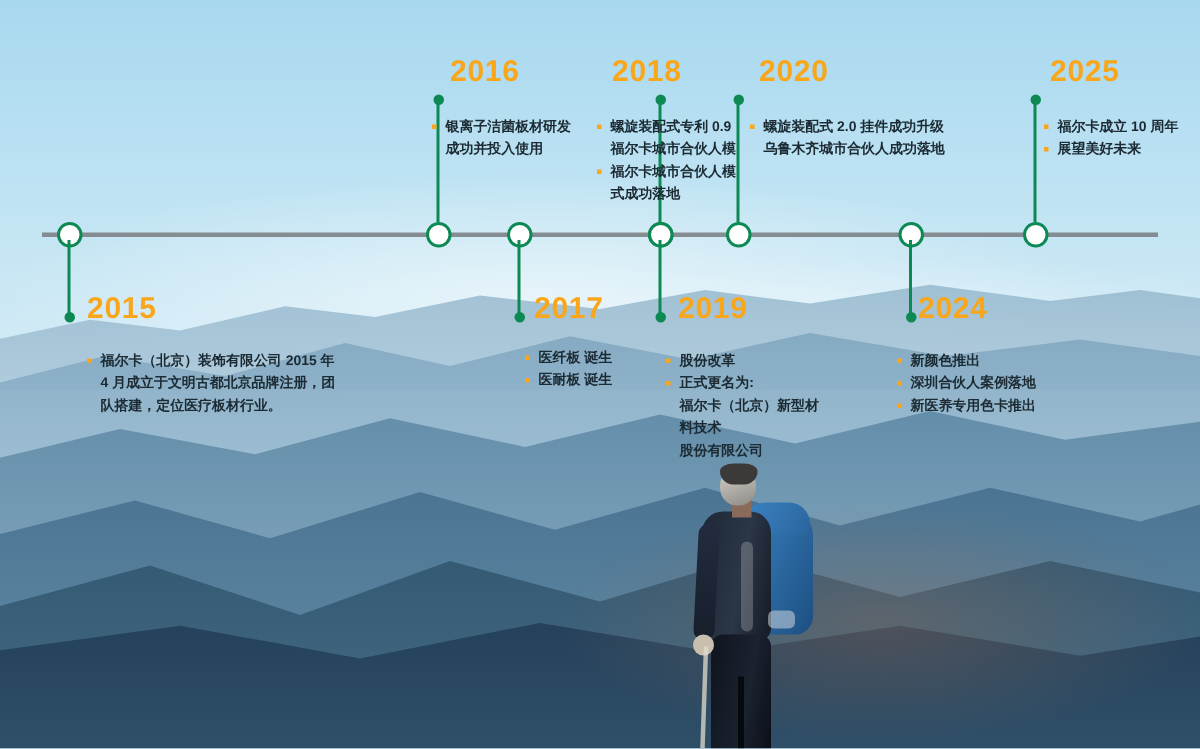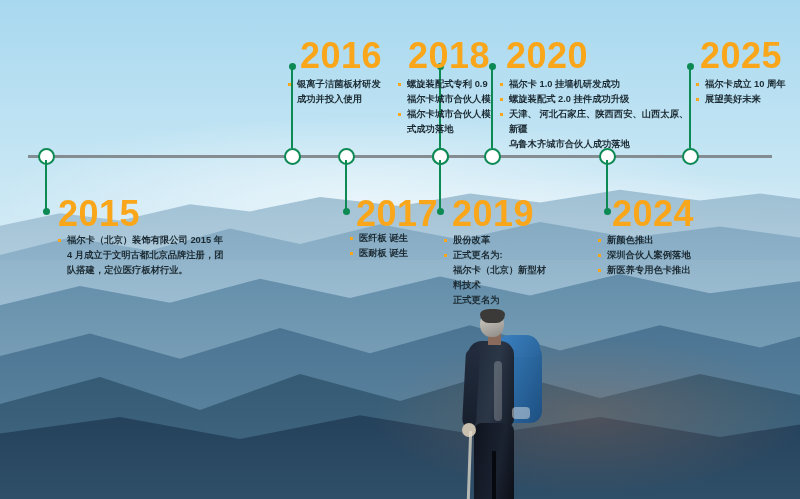--- a/index.html
+++ b/index.html
@@ -66,21 +66,21 @@
   .pole{left:28px;top:126px;width:3px;height:68px;background:rgba(225,220,205,.75);transform:rotate(2deg);}
   
   .axis{position:absolute;left:28px;top:155px;width:744px;height:3px;
         background:rgba(120,125,128,.85);}
   .node{position:absolute;width:17px;height:17px;margin-left:-8.5px;top:148px;
         border:2.6px solid #0d8a54;border-radius:50%;background:#ffffff;box-sizing:border-box;}
   .stem{position:absolute;width:2.6px;margin-left:-1.3px;background:#0d8a54;}
   .stemdot{position:absolute;width:7px;height:7px;margin-left:-3.5px;border-radius:50%;background:#0d8a54;}
   
   .entry{position:absolute;}
-  .year{font-size:36px;font-weight:700;color:#F9A61A;letter-spacing:.5px;line-height:1;
+  .year{font-size:20px;font-weight:700;color:#F9A61A;letter-spacing:.5px;line-height:1;
         font-family:"Liberation Sans","DejaVu Sans",sans-serif;}
   .bullets{margin-top:7px;}
   .bullet{position:relative;padding-left:9px;font-size:9.3px;line-height:15px;color:#1c2b33;font-weight:600;}
   .bullet::before{content:"";position:absolute;left:0;top:6px;width:3px;height:3px;background:#F9A61A;}
   .bullet.noDot::before{display:none;}
   .bullet.cont{padding-left:9px;}
 </style>
 </head>
 <body>
 
@@ -162,27 +162,25 @@
         <div class="bullet">螺旋装配式专利 0.9</div>
         <div class="bullet noDot cont">福尔卡城市合伙人模</div>
         <div class="bullet">福尔卡城市合伙人模</div>
         <div class="bullet noDot cont">式成功落地</div>
       </div>
       <div class="entry year" style="left: 452px; top: 196px;">2019</div>
       <div class="entry bullets" style="left: 444px; top: 226px; width: 110px;">
         <div class="bullet">股份改革</div>
         <div class="bullet">正式更名为:</div>
         <div class="bullet noDot cont">福尔卡（北京）新型材料技术</div>
-        <div class="bullet noDot cont">正式更名为</div>
+        <div class="bullet noDot cont">股份有限公司</div>
       </div>
       <div class="entry year" style="left: 506px; top: 38px;">2020</div>
       <div class="entry bullets" style="left: 500px; top: 70px; width: 196px;">
-        <div class="bullet">福尔卡 1.0 挂墙机研发成功</div>
         <div class="bullet">螺旋装配式 2.0 挂件成功升级</div>
-        <div class="bullet">天津、 河北石家庄、陕西西安、山西太原、新疆</div>
         <div class="bullet noDot cont">乌鲁木齐城市合伙人成功落地</div>
       </div>
       <div class="entry year" style="left: 612px; top: 196px;">2024</div>
       <div class="entry bullets" style="left: 598px; top: 226px; width: 120px;">
         <div class="bullet">新颜色推出</div>
         <div class="bullet">深圳合伙人案例落地</div>
         <div class="bullet">新医养专用色卡推出</div>
       </div>
       <div class="entry year" style="left: 700px; top: 38px;">2025</div>
       <div class="entry bullets" style="left: 696px; top: 70px; width: 100px;">

